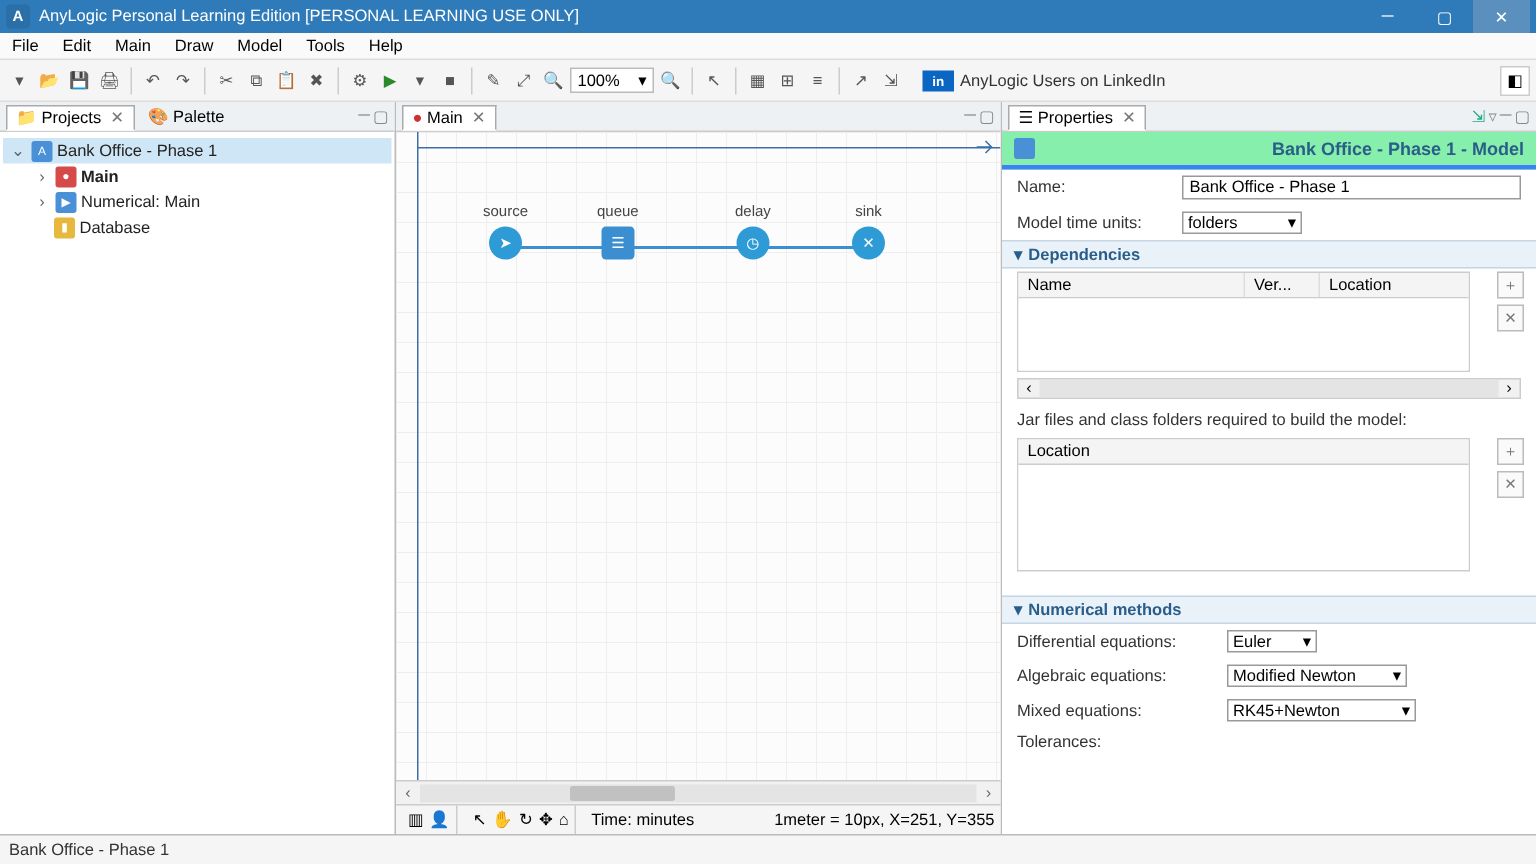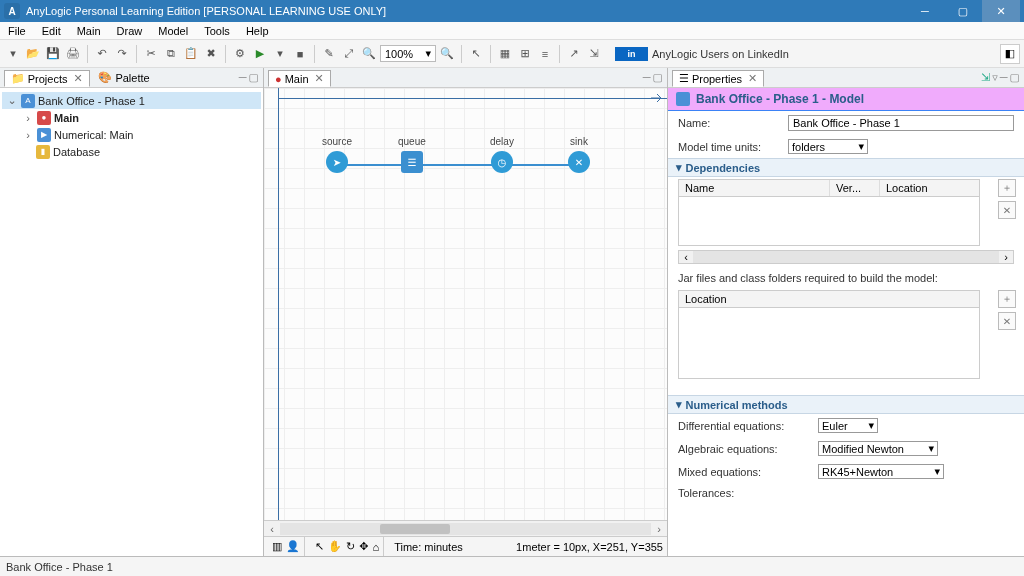--- a/index.html
+++ b/index.html
@@ -15,21 +15,21 @@
 
 .menubar { height: 18px; display: flex; align-items: center; border-bottom: 1px solid #ddd; background: #fafafa; }
 .menubar span { padding: 2px 8px; }
 
 
 .toolbar { height: 28px; display: flex; align-items: center; border-bottom: 1px solid #ddd; background: #f5f5f5; padding: 0 4px; gap: 2px; }
 .tb-icon { width: 18px; height: 18px; display: flex; align-items: center; justify-content: center; color: #555; border-radius: 2px; }
 .tb-sep { width: 1px; height: 18px; background: #ccc; margin: 0 3px; }
 .tb-zoom { border: 1px solid #bbb; background:#fff; padding: 1px 4px; width: 56px; display:flex; justify-content:space-between; align-items:center;}
 .tb-linkedin { margin-left: 10px; display:flex; align-items:center; gap:4px; color:#333;}
-.tb-linkedin .li-icon{width:33px;height:14px;background:#0a66c2;color:#fff;display:flex;align-items:center;justify-content:center;font-weight:bold;font-size:9px;}
+.tb-linkedin .li-icon{width:21px;height:14px;background:#0a66c2;color:#fff;display:flex;align-items:center;justify-content:center;font-weight:bold;font-size:9px;}
 .toolbar-right{margin-left:auto;width:20px;height:20px;border:1px solid #ccc;display:flex;align-items:center;justify-content:center;background:#fff;}
 
 
 .workarea { flex: 1; display: flex; min-height: 0; }
 .left-panel { width: 264px; border-right: 1px solid #bbb; display:flex; flex-direction:column; background:#fff;}
 .panel-tabs { height: 20px; background:#eef1f3; border-bottom:1px solid #ccc; display:flex; align-items:center; padding:0 4px; gap:2px;}
 .tab { display:flex; align-items:center; gap:3px; padding:1px 6px; border:1px solid transparent; }
 .tab.active { background:#fff; border:1px solid #aaa; border-bottom:1px solid #fff; position:relative; top:1px;}
 .tab .x { color:#777; margin-left:3px; }
 .panel-min { margin-left:auto; display:flex; gap:2px;}
@@ -59,21 +59,21 @@
 .block-icon.sq{border-radius:3px;background:#3b8fd0;}
 .conn{position:absolute;height:2px;background:#3b8fd0;top:76px;}
 .hscroll{height:16px;border-top:1px solid #ccc;display:flex;align-items:center;background:#f1f1f1;}
 .hscroll .arrow{width:16px;text-align:center;color:#666;}
 .hscroll .track{flex:1;height:12px;background:#e4e4e4;position:relative;}
 .hscroll .thumb{position:absolute;left:100px;width:70px;top:1px;bottom:1px;background:#c1c1c1;border-radius:2px;}
 
 
 .right-panel{width:356px;display:flex;flex-direction:column;background:#fff;}
 .props-body{flex:1;overflow:auto;padding:0;}
-.props-header{background:#f0abfc;border-bottom:1px solid #3b82f6;padding:4px 8px;display:flex;align-items:center;gap:6px;}
+.props-header{background:#86efac;border-bottom:3px solid #3b82f6;padding:4px 8px;display:flex;align-items:center;gap:6px;justify-content:space-between;}
 .props-header .hicon{width:14px;height:14px;background:#4a90d6;border-radius:2px;}
 .props-header .htext{color:#2a5d8a;font-weight:bold;font-size:12px;}
 .form-row{display:flex;align-items:center;padding:4px 10px;gap:0;}
 .form-label{width:110px;color:#333;}
 .form-input{border:1px solid #999;padding:1px 4px;background:#fff;flex:1;}
 .form-select{border:1px solid #999;padding:0 3px;background:#fff;display:flex;align-items:center;justify-content:space-between;gap:6px;}
 .section{background:#eaf2f9;border-top:1px solid #c7d6e4;border-bottom:1px solid #c7d6e4;padding:2px 8px;color:#2a5d8a;display:flex;align-items:center;gap:4px;font-weight:bold;}
 .dep-text{padding:4px 10px;color:#333;}
 .dep-table{margin:2px 10px;border:1px solid #ccc;}
 .dep-head{display:flex;background:#f4f4f4;border-bottom:1px solid #ccc;}

